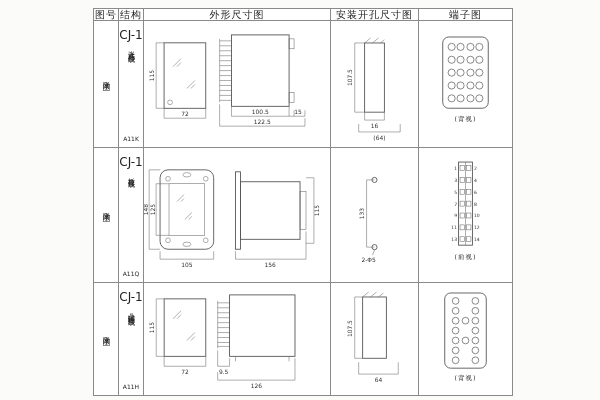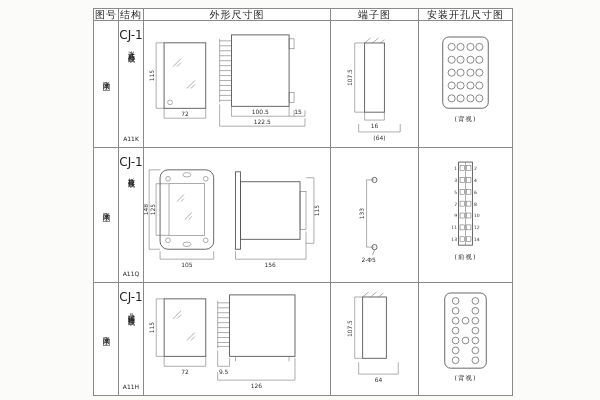--- a/index.html
+++ b/index.html
@@ -28,22 +28,22 @@
 </style>
 </head>
 <body>
 
 <div class="page">
   <div class="tbl">
 
     <div class="c hc">图号</div>
     <div class="c hc">结构</div>
     <div class="c hc">外形尺寸图</div>
+    <div class="c hc">安装开孔尺寸图</div>
     <div class="c hc">端子图</div>
-    <div class="c hc">安装开孔尺寸图</div>
 
     <div class="c figc">
       <span>附图3</span>
     </div>
     <div class="c structc">
       <span class="pfx">CJ-1</span>
       <span class="nm">嵌入式后接线</span>
       <span class="mdl">A11K</span>
     </div>
 

